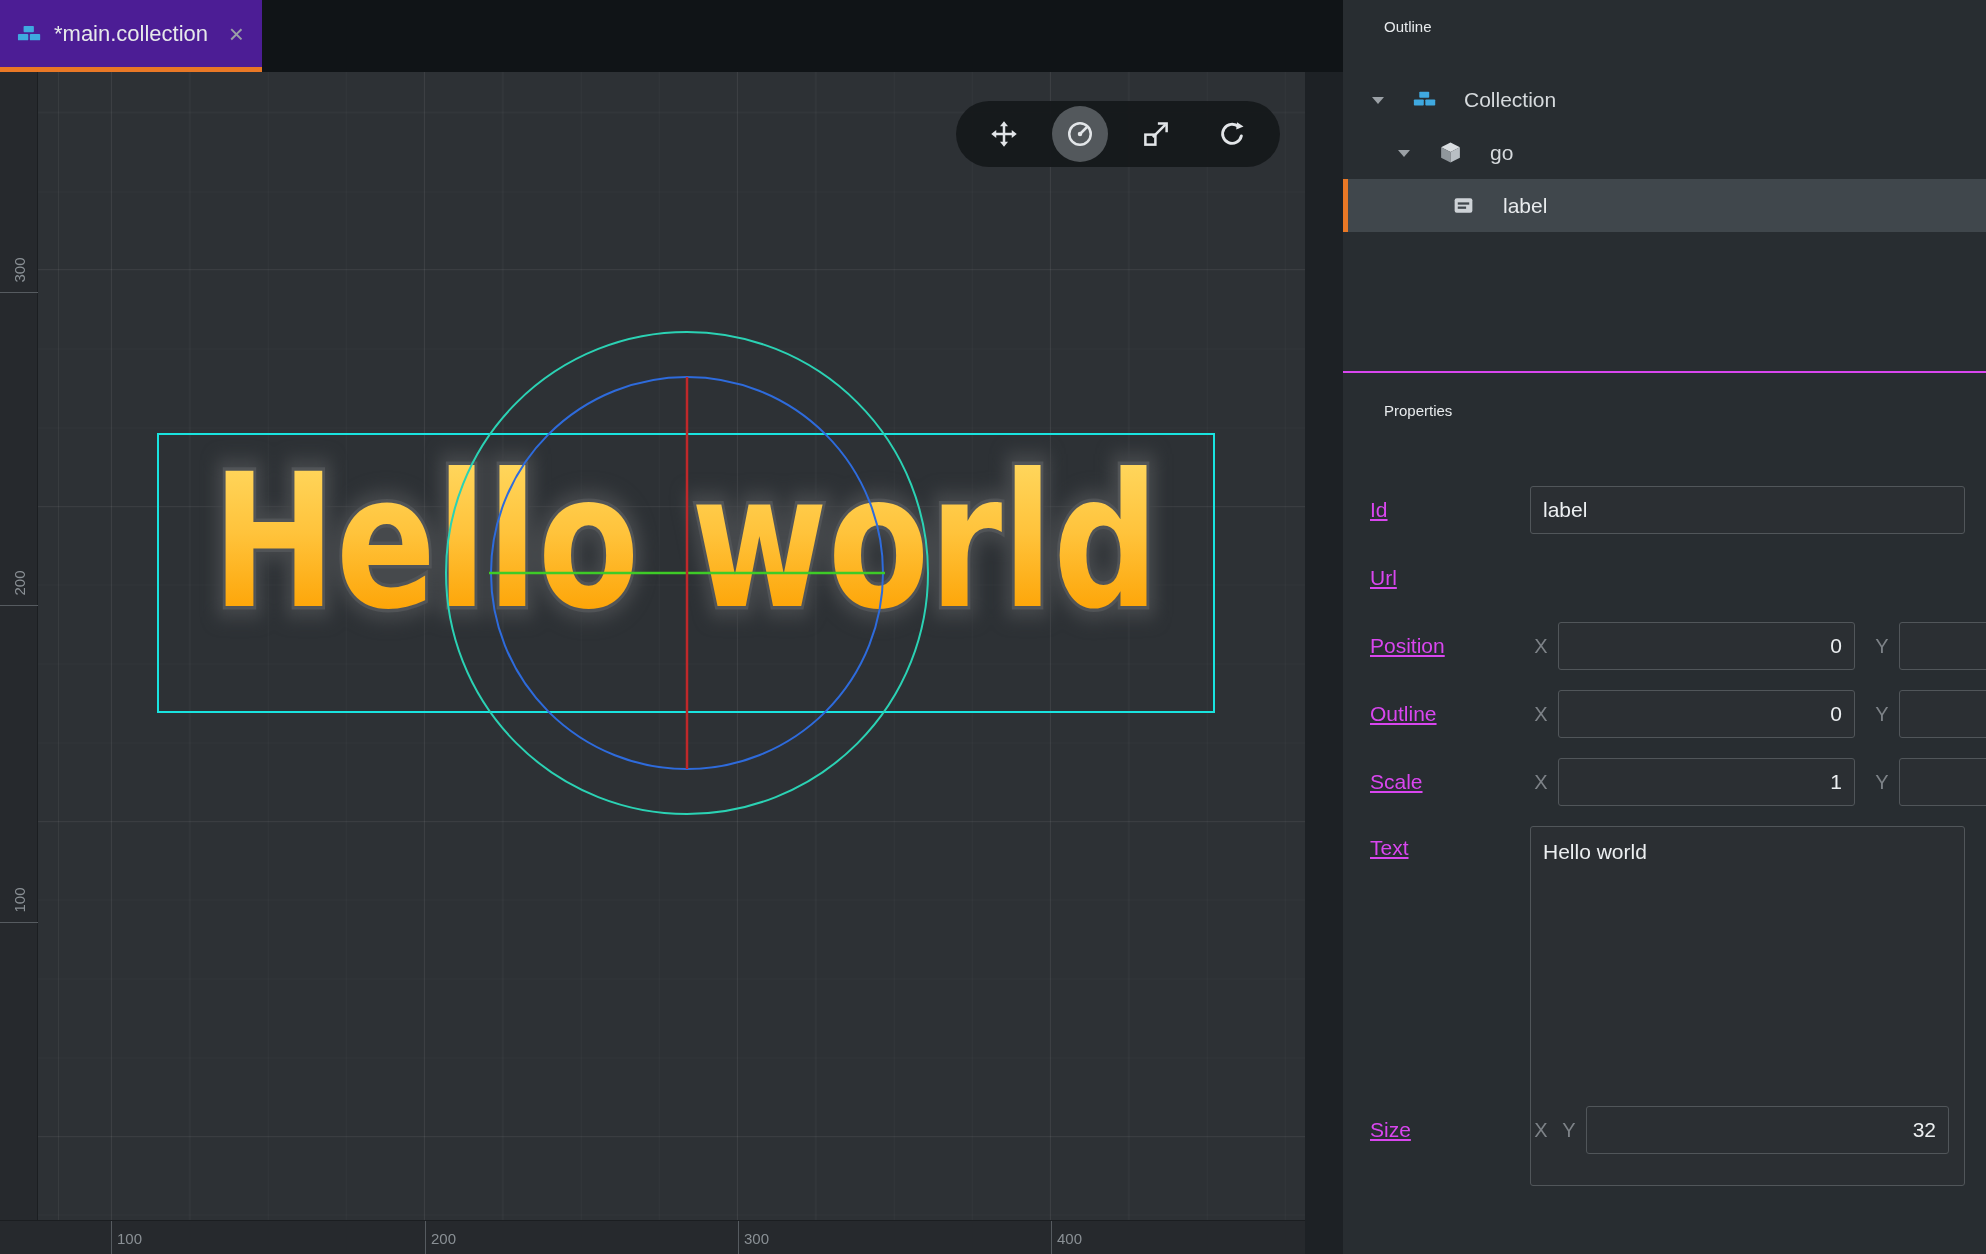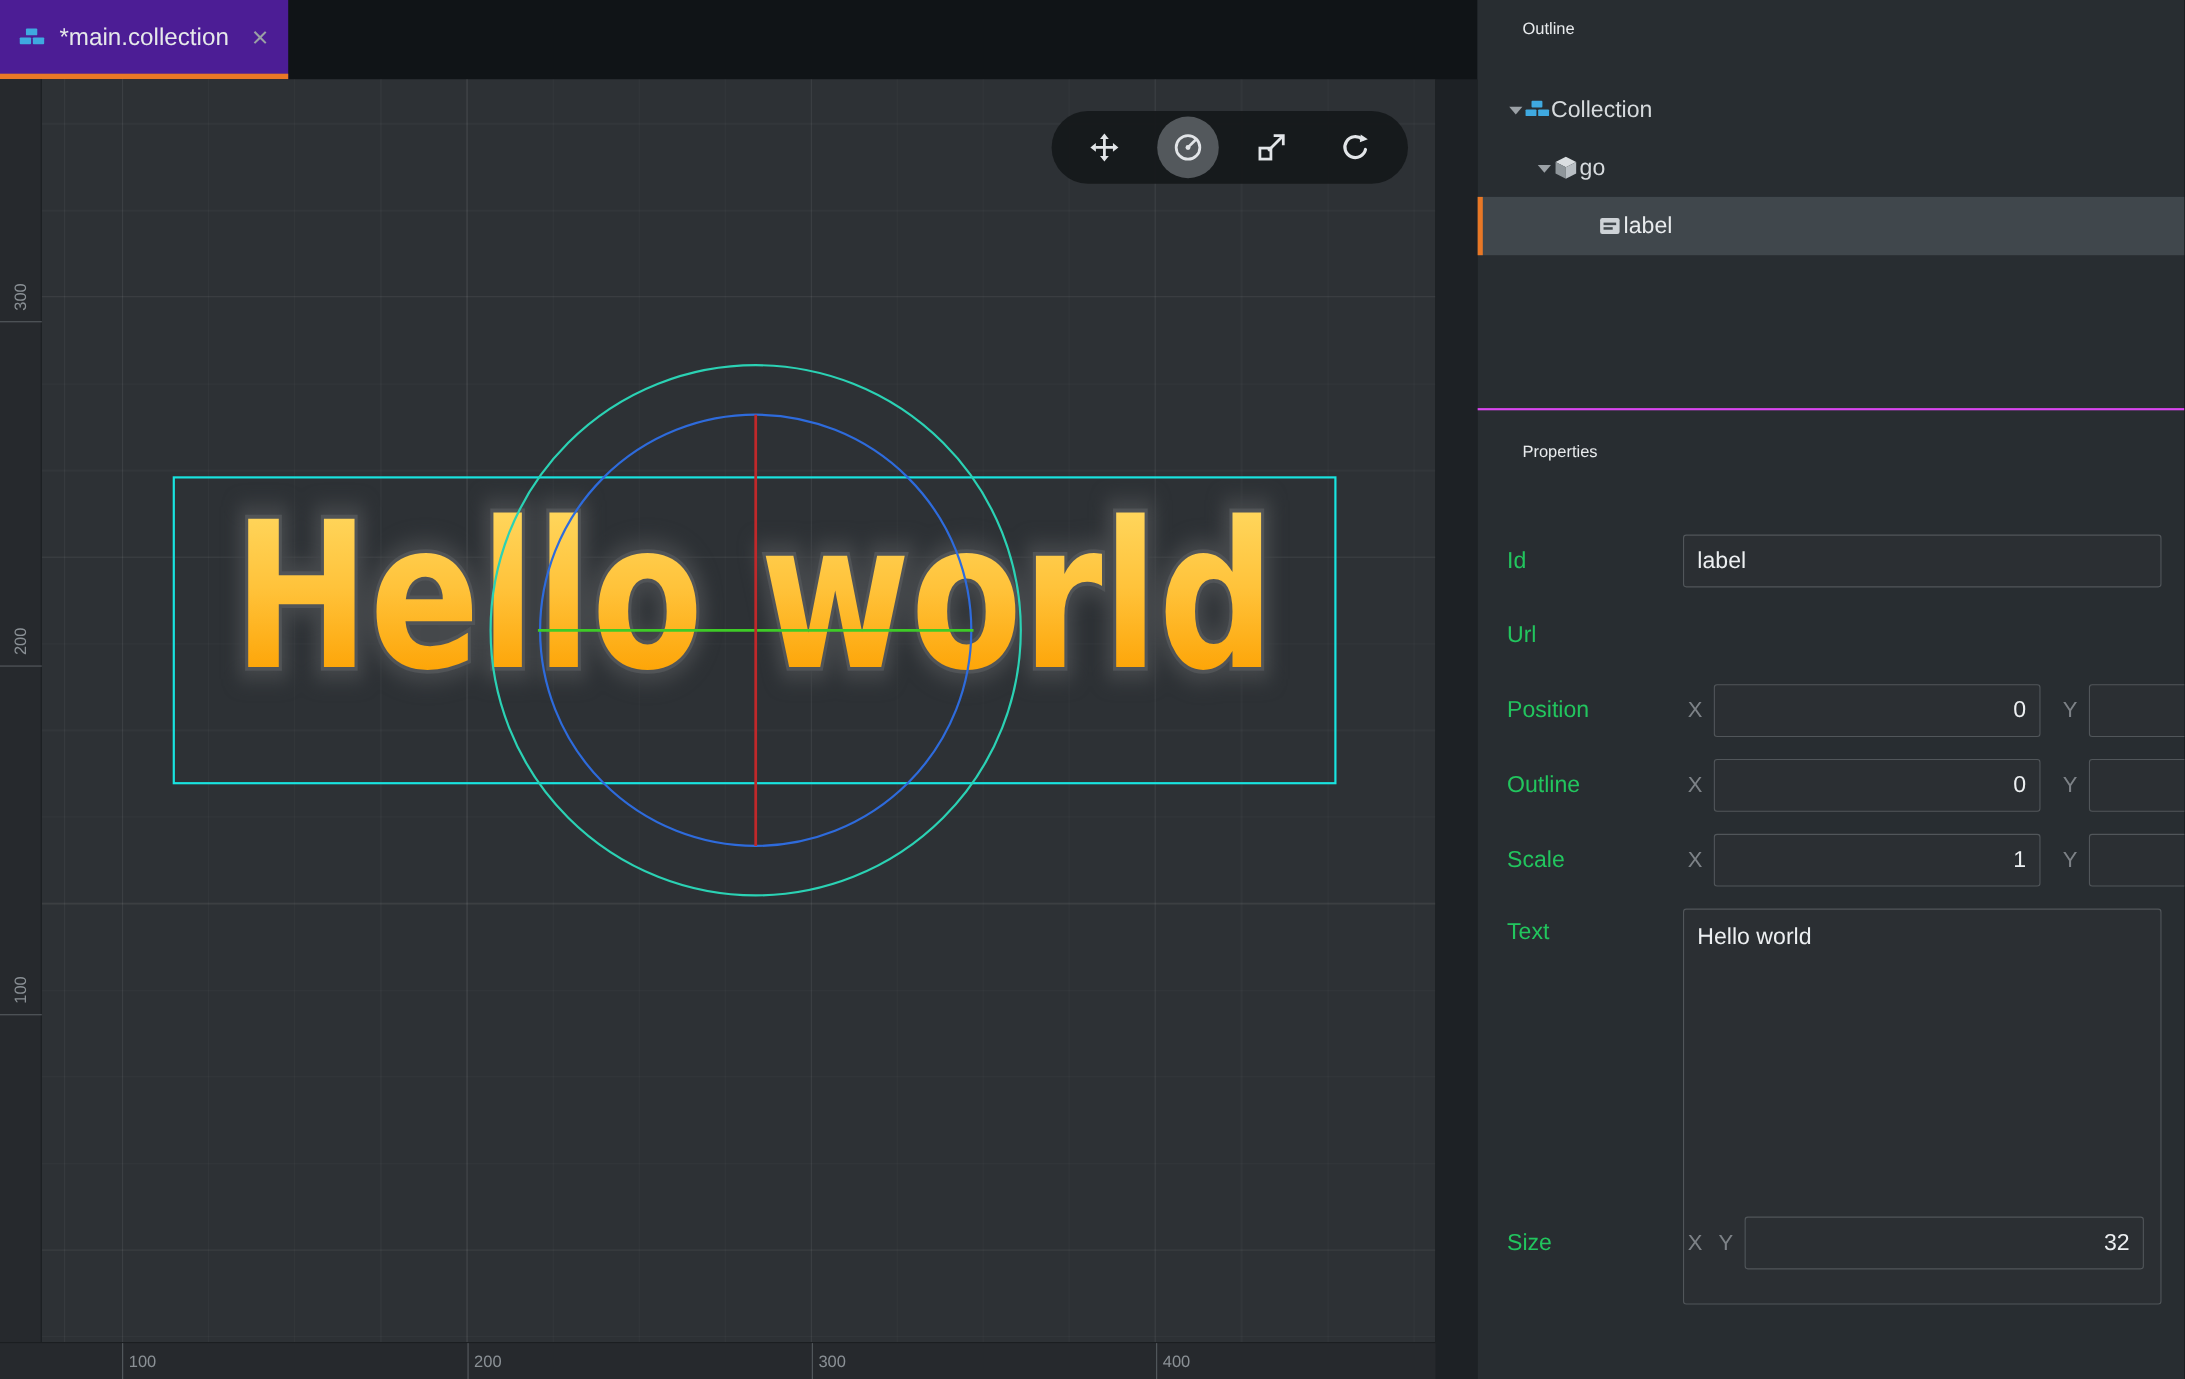--- a/index.html
+++ b/index.html
@@ -57,30 +57,30 @@
                   background:#26292d; border-top:1px solid #1b1e21; }
   .rb-label { position:absolute; top:0; height:34px; display:flex; align-items:center;
               font-size:15px; color:#8a9095; border-left:1px solid #565b60; padding-left:5px; }
 
   
   .panel { width:643px; height:1254px; flex:none; background:#282d31; overflow:hidden; }
   .panel-title { font-size:15px; color:#e8ebed; margin-left:41px; line-height:30px; }
 
   .outline { height:371px; padding-top:12px; }
   .tree { margin-top:31px; }
-  .tree-row { height:53px; display:flex; align-items:center; gap:0; font-size:21px; color:#d6dadd; }
+  .tree-row { height:53px; display:flex; align-items:center; gap:27px; font-size:21px; color:#d6dadd; }
   .row-collection { padding-left:28px; }
   .row-go { padding-left:54px; }
   .row-label { padding-left:103px; background:#40474c; border-left:5px solid #e97826; color:#e8ebed; }
   .caret { flex:none; display:flex; }
 
   .properties { border-top:2px solid #d946ef; padding-top:23px; }
   .props-list { margin-top:60px; }
   .prop-row { display:flex; align-items:center; height:48px; margin:0 21px 20px 27px; }
-  .prop-label { width:160px; flex:none; font-size:21px; color:#22c55e; }
+  .prop-label { width:160px; flex:none; font-size:21px; color:#d946ef;text-decoration:underline; }
   .prop-field { flex:1; display:flex; }
   .text-input { flex:1; height:48px; background:#2b2f33; border:1px solid #51565a; border-radius:3px;
                 color:#eceff1; font-size:21px; padding:0 12px; font-family:inherit; outline:none; }
   .text-input.muted { color:#787d82; }
   .vec { flex:1; display:flex; align-items:center; }
   .axis { width:22px; flex:none; text-align:center; font-size:20px; color:#7d8287; margin-right:6px; }
   .num { flex:1; min-width:0; height:48px; background:#2b2f33; border:1px solid #51565a; border-radius:3px;
          color:#eceff1; font-size:21px; text-align:right; padding:0 12px; font-family:inherit; outline:none; }
   .num.gap { margin-right:16px; }
   .text-row { height:260px; align-items:flex-start; }

